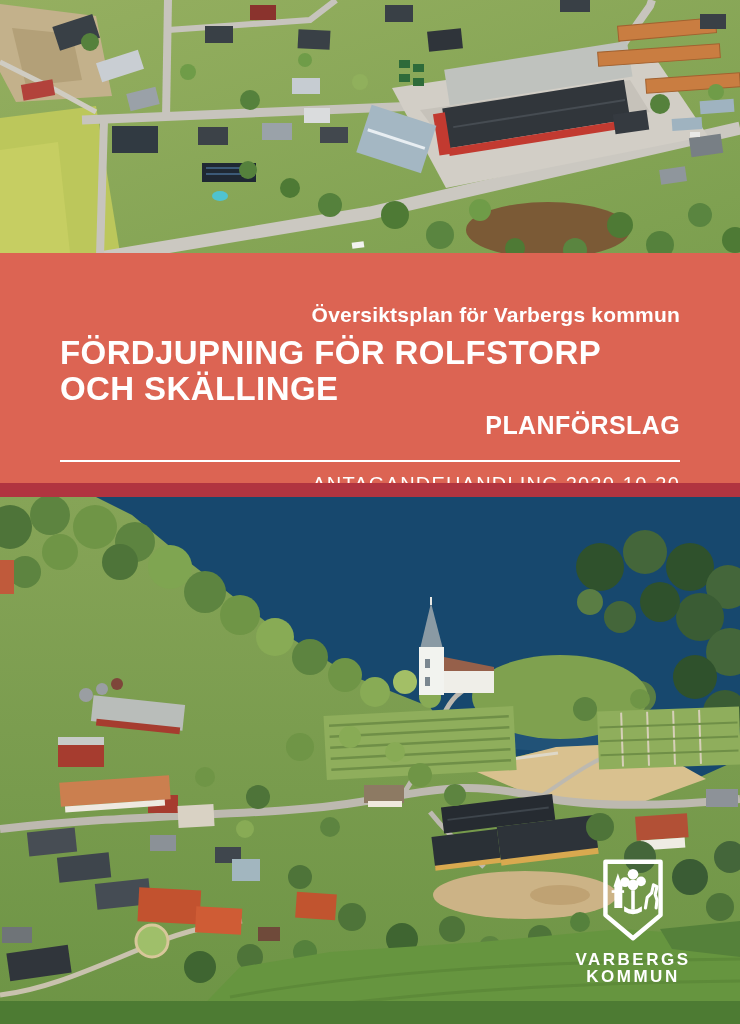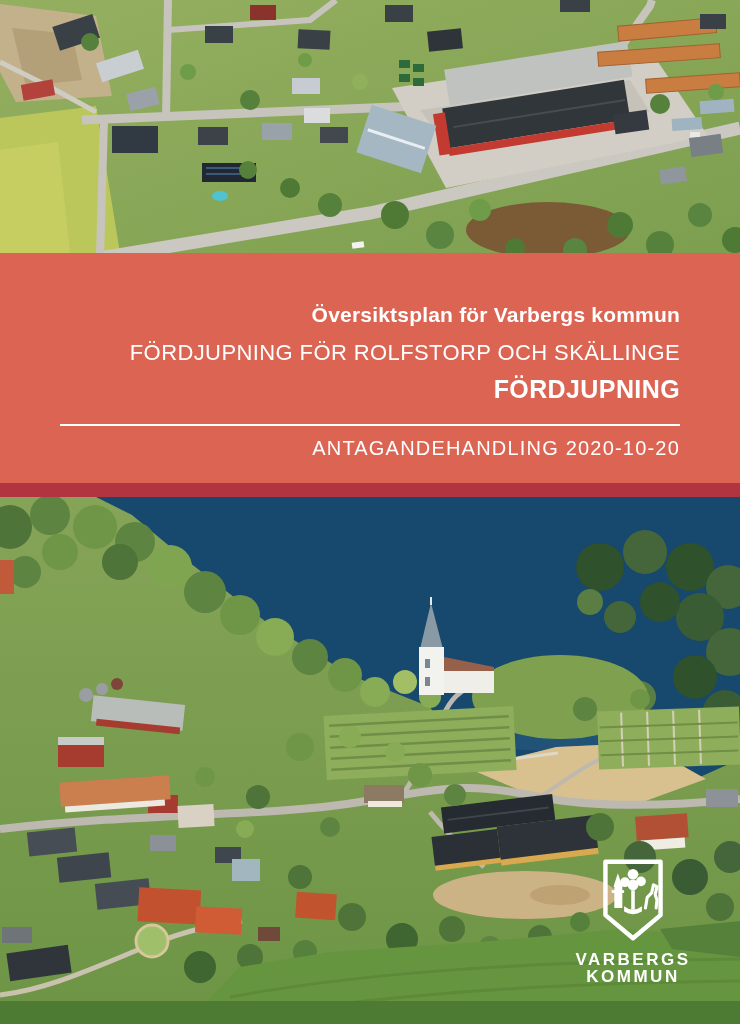--- a/index.html
+++ b/index.html
@@ -12,21 +12,21 @@
   #photo-top{top:0;height:253px;}
   #photo-bottom{top:497px;height:527px;}
 
   .banner{
     position:absolute;left:0;top:253px;width:740px;height:230px;
     background:#dc6453;color:#fff;box-sizing:border-box;
     display:flex;flex-direction:column;align-items:flex-end;
     padding:50px 60px 0 60px;text-align:left;
   }
   .banner .series{font-size:21px;font-weight:700;letter-spacing:.2px;line-height:24px;}
-  .banner .main{font-size:22px;font-weight:400;letter-spacing:.4px;line-height:36px;margin-top:8px;}
+  .banner .main{font-size:33px;font-weight:700;letter-spacing:.4px;line-height:36px;margin-top:8px;}
   .banner .sub{font-size:25px;font-weight:700;letter-spacing:.4px;line-height:36px;}
   .banner .divider{width:620px;height:0;border-top:2px solid #ffffff;margin:17px 0 9px 0;}
   .banner .status{font-size:20px;font-weight:400;letter-spacing:1.2px;line-height:26px;}
 
   .accent-strip{position:absolute;left:0;top:483px;width:740px;height:14px;background:#b13440;}
 
   .logo{
     position:absolute;left:571px;top:858px;width:124px;
     display:flex;flex-direction:column;align-items:center;color:#fff;
     text-align:center;
@@ -155,21 +155,21 @@
       <g>
         <rect x="352" y="242" width="12" height="6" fill="#f2f2f0" transform="rotate(-8 358 245)"></rect>
         <rect x="690" y="132" width="10" height="5" fill="#e8e8e6"></rect>
       </g>
     </svg>
   </div>
 
   <div class="banner">
     <div class="series">Översiktsplan för Varbergs kommun</div>
     <div class="main">FÖRDJUPNING FÖR ROLFSTORP OCH SKÄLLINGE</div>
-    <div class="sub">FÖRDJUPNING</div>
+    <div class="sub">PLANFÖRSLAG</div>
     <div class="divider"></div>
     <div class="status">ANTAGANDEHANDLING 2020-10-20</div>
   </div>
 
   <div class="accent-strip"></div>
 
   <div class="photo" id="photo-bottom">
     <svg viewBox="0 0 740 527" preserveAspectRatio="none">
       <defs>
         <linearGradient id="grassBot" x1="0" y1="0" x2="0" y2="1">

